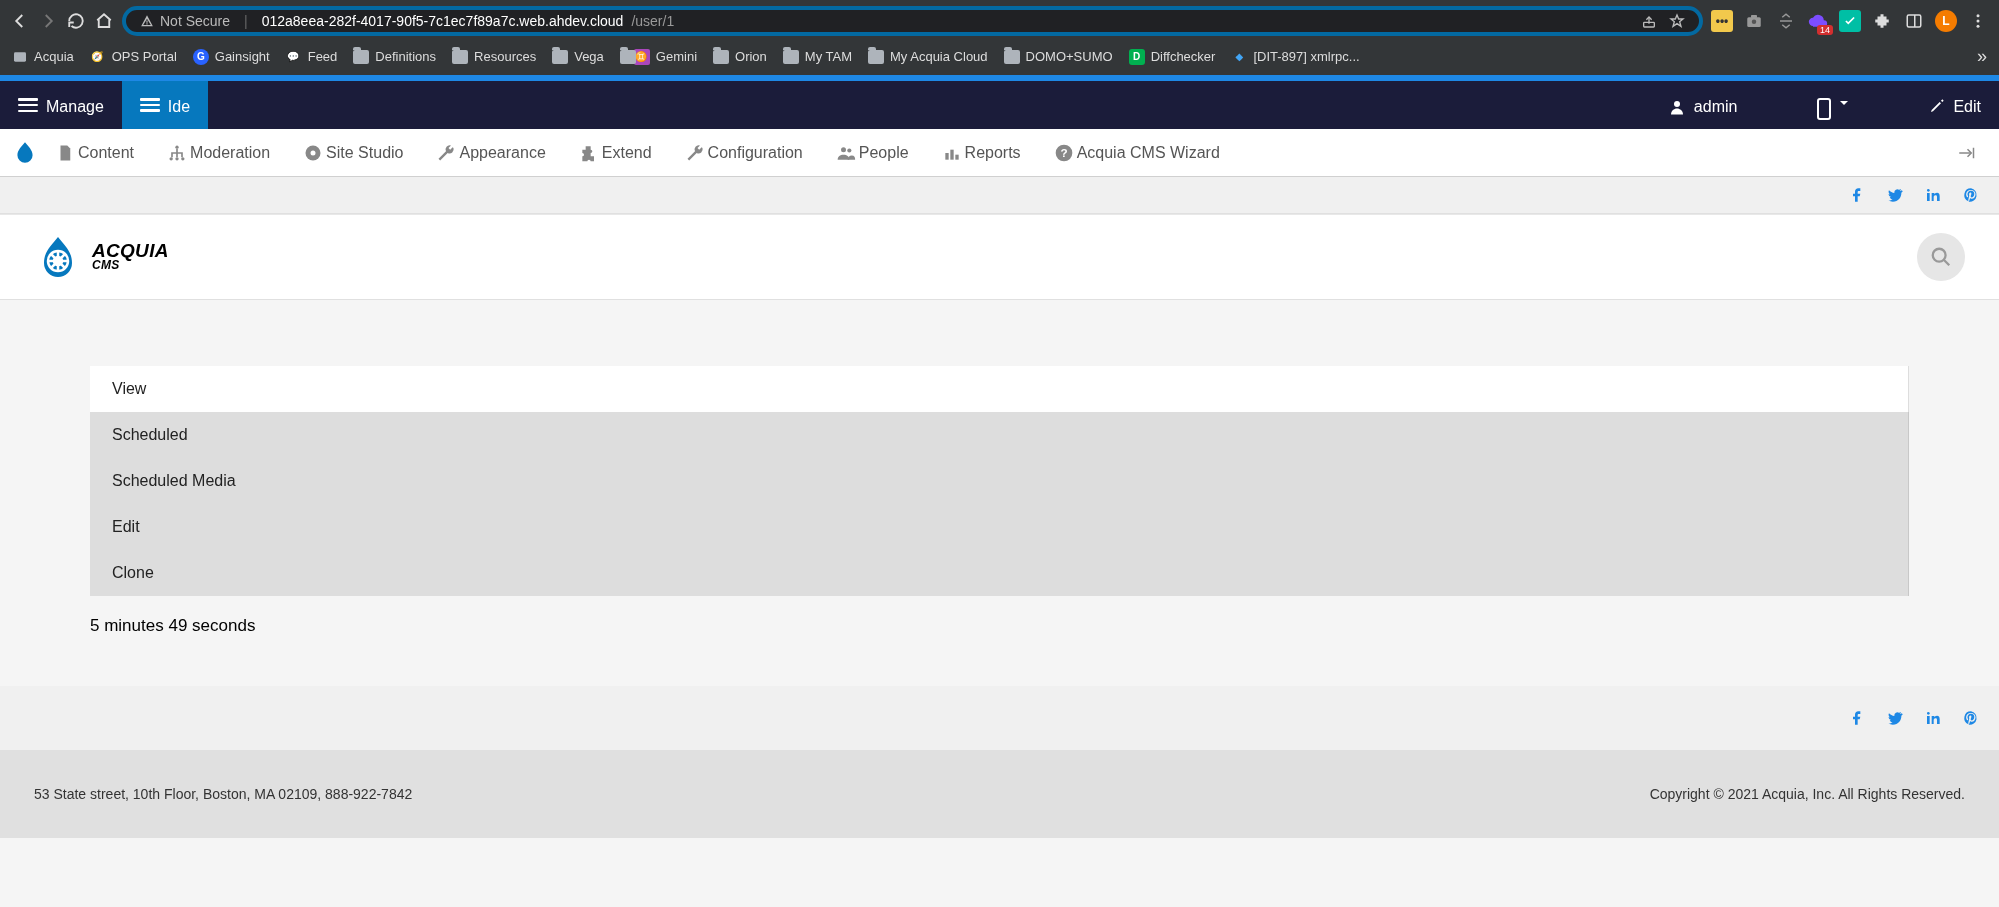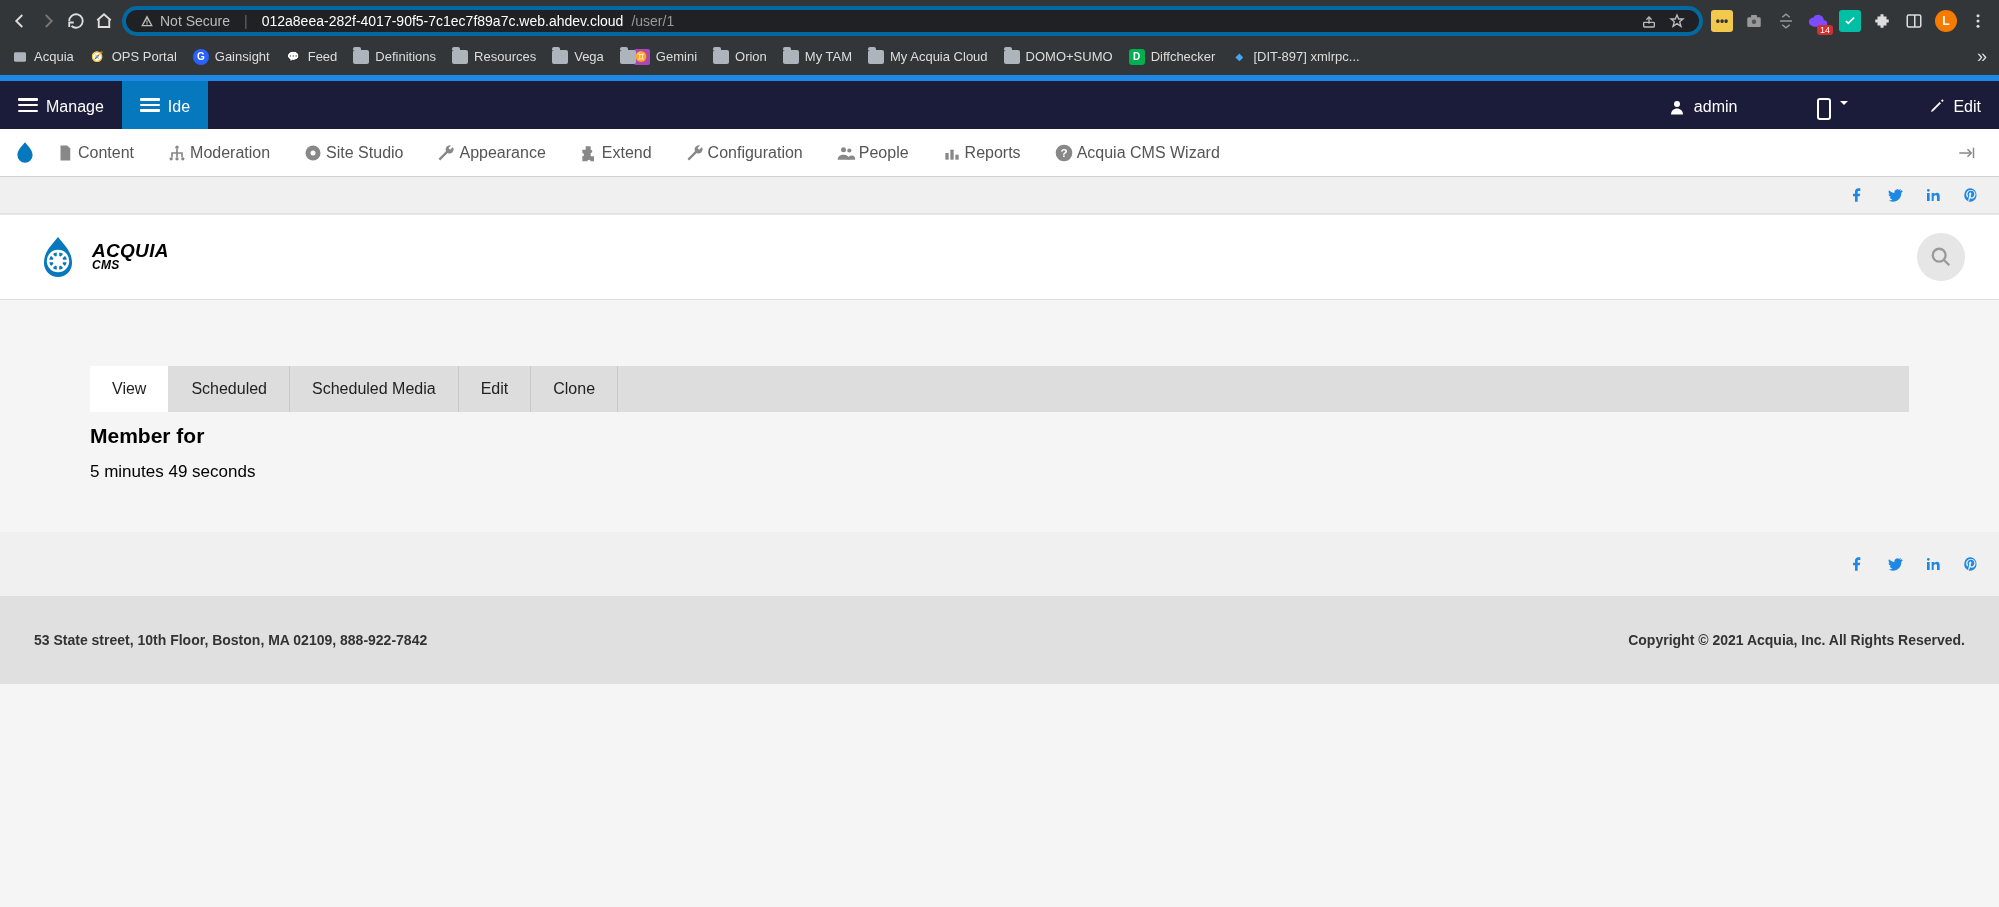--- a/index.html
+++ b/index.html
@@ -54,31 +54,31 @@
     
     .site-header { background:#fff; display:flex; align-items:center; padding:18px 34px; border-bottom:1px solid #e0e0e0; border-top:1px solid #e8e8e8; }
     .brand { display:flex; align-items:center; gap:10px; }
     .brand-logo { width:48px; height:48px; }
     .brand-text { font-weight:900; font-size:19px; line-height:0.95; letter-spacing:0.3px; font-style:italic; }
     .brand-text .sub { font-weight:800; font-size:12px; }
     .search-circle { margin-left:auto; width:48px; height:48px; border-radius:50%; background:#e6e6e6; display:flex; align-items:center; justify-content:center; color:#999; cursor:pointer; }
 
     
     .content-wrap { padding: 66px 90px 50px; background:#f5f5f5; }
-    .tabs { display:flex; background:#ec4899; }
+    .tabs { display:flex; background:#ec4899;flex-direction:column; }
     .tab { padding:14px 22px; font-size:16px; color:#222; cursor:pointer; border-right:1px solid #c8c8c8; background:#ddd; }
     .tab.active { background:#fff; border-right:1px solid #ddd; }
     .tabs-remainder { flex:1; background:#ddd; }
     .content-body { padding: 6px 0 0; }
     .section-title { font-size:21px; font-weight:700; margin-top:6px; }
     .section-value { font-size:17px; margin-top:14px; }
 
     
     .footer-social { background:#f0f0f0; display:flex; justify-content:flex-end; align-items:center; padding:24px 20px; gap:22px; }
-    .footer-bottom { background:#e0e0e0; display:flex; align-items:center; justify-content:space-between; padding:36px 34px; font-size:14px; color:#333;font-weight:bold; }
+    .footer-bottom { background:#e0e0e0; display:flex; align-items:center; justify-content:space-between; padding:36px 34px; font-size:14px; color:#333; }
 
     svg { display:block; }
   </style>
 </head>
 <body>
 
 <div class="browser-chrome">
   <div class="browser-toolbar">
     <div class="nav-btn">
       <svg viewBox="0 0 24 24" width="18" height="18" fill="none" stroke="#ddd" stroke-width="2.5">
@@ -422,21 +422,20 @@
 <div class="content-wrap">
   <div class="tabs">
     <div class="tab active">View</div>
     <div class="tab">Scheduled</div>
     <div class="tab">Scheduled Media</div>
     <div class="tab">Edit</div>
     <div class="tab">Clone</div>
     <div class="tabs-remainder"></div>
   </div>
   <div class="content-body">
-    <h2 class="section-title">Member for</h2>
     <p class="section-value">5 minutes 49 seconds</p>
   </div>
 </div>
 
 <div class="footer-social">
   <svg class="social-icon" viewBox="0 0 24 24" fill="#1e88e5">
       <path d="M13 22v-8h3l1-4h-4V8c0-1 0-2 2-2h2V2h-3c-3 0-5 2-5 5v3H6v4h3v8h4z"></path>
     </svg>
   <svg class="social-icon" viewBox="0 0 24 24" fill="#1e88e5">
       <path d="M22 5c-1 .5-2 .8-3 1 1-.7 2-2 2-3-1 .6-2 1-3 1.3A4.5 4.5 0 0011 8c0 .4 0 .7.1 1C8 9 5 7 3 5c-.4.7-.6 1.5-.6 2.3 0 1.6.8 3 2 3.8-.7 0-1.4-.2-2-.5 0 2.2 1.6 4 3.7 4.5-.4.1-.8.2-1.2.2l-.8-.1c.6 1.8 2.3 3.1 4.3 3.1A9 9 0 012 20c2 1.3 4.3 2 6.8 2 8.2 0 12.7-6.8 12.7-12.7v-.6c.9-.6 1.6-1.4 2.2-2.3z"></path>

